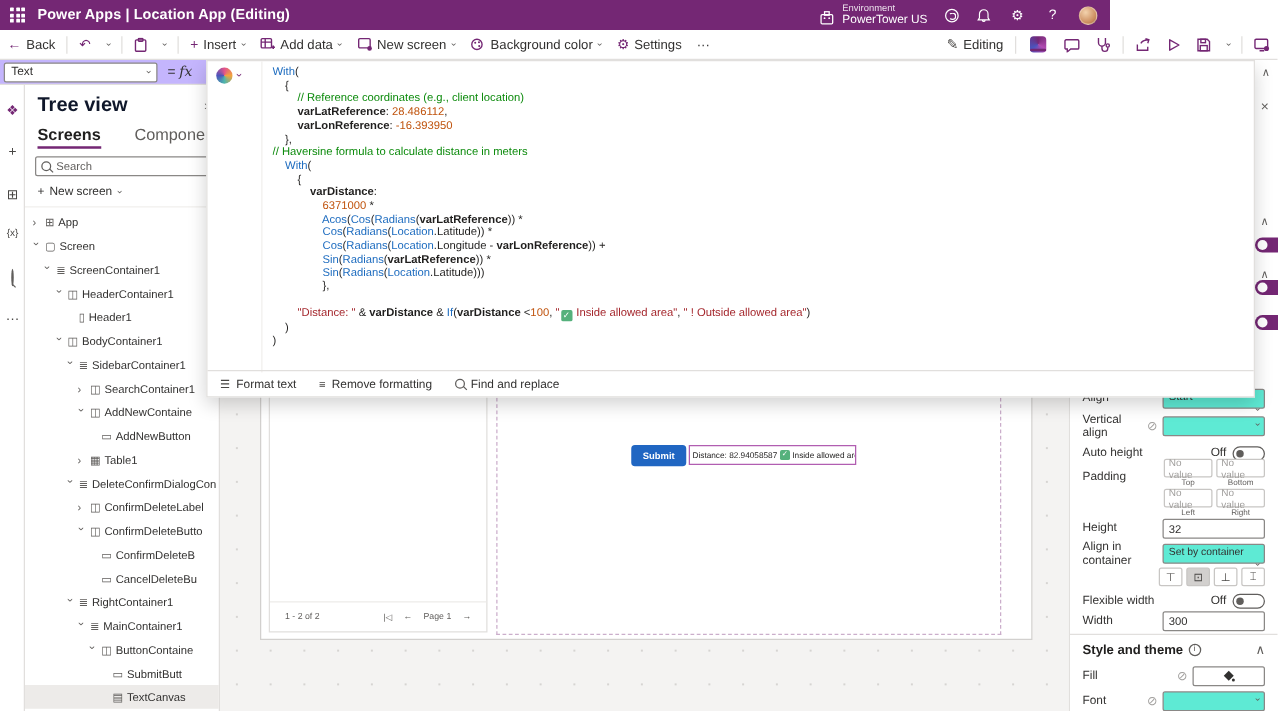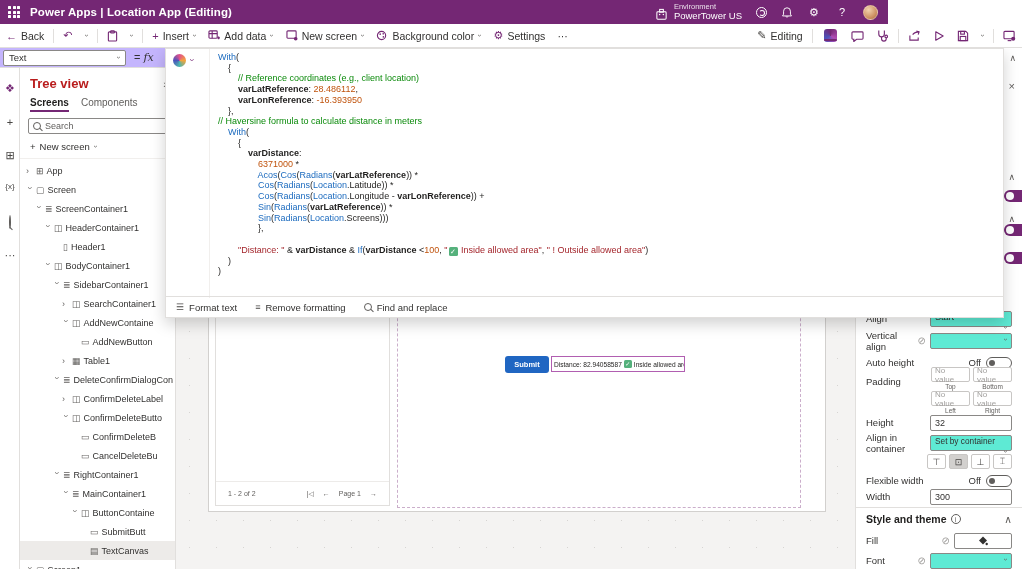--- a/index.html
+++ b/index.html
@@ -39,23 +39,23 @@
   .eqfx { display:flex; align-items:baseline; gap:3px; margin-left:8px; font-size:11px; color:#323130; }
   .fx-it { font-family:"DejaVu Serif", serif; font-style:italic; font-size:11px; }
 
   
   .rail { position:absolute; left:0; top:68px; width:20px; height:501px; background:#fff; border-right:1px solid #e1dfdd; z-index:15; }
   .rail .ric { position:absolute; left:0; width:20px; text-align:center; font-size:11px; color:#484644; }
 
   
   .tree { position:absolute; left:20px; top:68px; width:156px; height:501px; background:#fff; border-right:1px solid #e1dfdd; z-index:15; }
   .tree-hd { display:flex; align-items:center; padding:8px 8px 0 10px; }
-  .tree-title { font-size:13px; font-weight:bold; color:#b91c1c; }
+  .tree-title { font-size:16px; font-weight:bold; color:#0f172a; }
   .tree-collapse { margin-left:auto; color:#605e5c; font-size:11px; }
-  .tree-tabs { display:flex; gap:12px; padding:6px 0 0 10px; font-size:10px; color:#605e5c; }
+  .tree-tabs { display:flex; gap:27px; padding:6px 0 0 10px; font-size:13px; color:#605e5c; }
   .tree-tab.active { color:#201f1e; font-weight:bold; border-bottom:2px solid #742774; padding-bottom:2px; }
   .tree-search { margin:6px 8px 0 8px; height:16px; border:1px solid #8a8886; border-radius:2px; display:flex; align-items:center; gap:4px; padding:0 4px; }
   .tree-search input { border:0; outline:0; width:100%; font-size:9px; color:#323130; font-family:"Liberation Sans",sans-serif; }
   .tree-search input::placeholder { color:#605e5c; }
   .newscreen { display:flex; align-items:center; gap:4px; font-size:9.5px; color:#323130; padding:7px 0 6px 10px; border-bottom:1px solid #f1efed; }
   .tree-list { font-size:9px; color:#323130; margin-top:2px; }
   .tree-row { height:19px; display:flex; align-items:center; gap:3px; white-space:nowrap; overflow:hidden; }
   .tree-row.sel { background:#edebe9; }
   .chev { display:inline-block; width:7px; color:#605e5c; font-size:9px; flex:0 0 auto; }
   .chev.down { transform:rotate(90deg); }
@@ -573,21 +573,21 @@
       <div class="cl"><span class="tk-pl">    },</span></div>
       <div class="cl"><span class="tk-cmt">// Haversine formula to calculate distance in meters</span></div>
       <div class="cl"><span class="tk-pl">    </span><span class="tk-fn">With</span><span class="tk-pl">(</span></div>
       <div class="cl"><span class="tk-pl">        {</span></div>
       <div class="cl"><span class="tk-pl">            </span><span class="tk-bold">varDistance</span><span class="tk-pl">:</span></div>
       <div class="cl"><span class="tk-pl">                </span><span class="tk-num">6371000</span><span class="tk-pl"> *</span></div>
       <div class="cl"><span class="tk-pl">                </span><span class="tk-fn">Acos</span><span class="tk-pl">(</span><span class="tk-fn">Cos</span><span class="tk-pl">(</span><span class="tk-fn">Radians</span><span class="tk-pl">(</span><span class="tk-bold">varLatReference</span><span class="tk-pl">)) *</span></div>
       <div class="cl"><span class="tk-pl">                </span><span class="tk-fn">Cos</span><span class="tk-pl">(</span><span class="tk-fn">Radians</span><span class="tk-pl">(</span><span class="tk-fn">Location</span><span class="tk-pl">.Latitude)) *</span></div>
       <div class="cl"><span class="tk-pl">                </span><span class="tk-fn">Cos</span><span class="tk-pl">(</span><span class="tk-fn">Radians</span><span class="tk-pl">(</span><span class="tk-fn">Location</span><span class="tk-pl">.Longitude - </span><span class="tk-bold">varLonReference</span><span class="tk-pl">)) +</span></div>
       <div class="cl"><span class="tk-pl">                </span><span class="tk-fn">Sin</span><span class="tk-pl">(</span><span class="tk-fn">Radians</span><span class="tk-pl">(</span><span class="tk-bold">varLatReference</span><span class="tk-pl">)) *</span></div>
-      <div class="cl"><span class="tk-pl">                </span><span class="tk-fn">Sin</span><span class="tk-pl">(</span><span class="tk-fn">Radians</span><span class="tk-pl">(</span><span class="tk-fn">Location</span><span class="tk-pl">.Screens)))</span></div>
+      <div class="cl"><span class="tk-pl">                </span><span class="tk-fn">Sin</span><span class="tk-pl">(</span><span class="tk-fn">Radians</span><span class="tk-pl">(</span><span class="tk-fn">Location</span><span class="tk-pl">.Latitude)))</span></div>
       <div class="cl"><span class="tk-pl">                },</span></div>
       <div class="cl">&nbsp;</div>
       <div class="cl"><span class="tk-pl">        </span><span class="tk-str">"Distance: "</span><span class="tk-pl"> &amp; </span><span class="tk-bold">varDistance</span><span class="tk-pl"> &amp; </span><span class="tk-fn">If</span><span class="tk-pl">(</span><span class="tk-bold">varDistance</span><span class="tk-pl"> &lt;</span><span class="tk-num">100</span><span class="tk-pl">, </span><span class="tk-str">"</span><span class="chk">✓</span><span class="tk-str"> Inside allowed area"</span><span class="tk-pl">, </span><span class="tk-str">" ! Outside allowed area"</span><span class="tk-pl">)</span></div>
       <div class="cl"><span class="tk-pl">    )</span></div>
       <div class="cl"><span class="tk-pl">)</span></div>
     </div>
   <div class="fx-footer">
     <div class="ff-item">
         <span class="gly">☰</span>
         <span>Format text</span>

